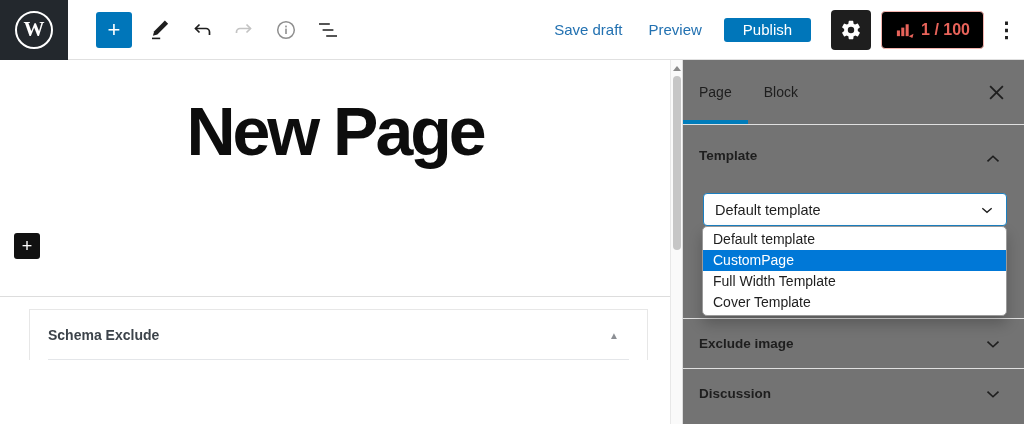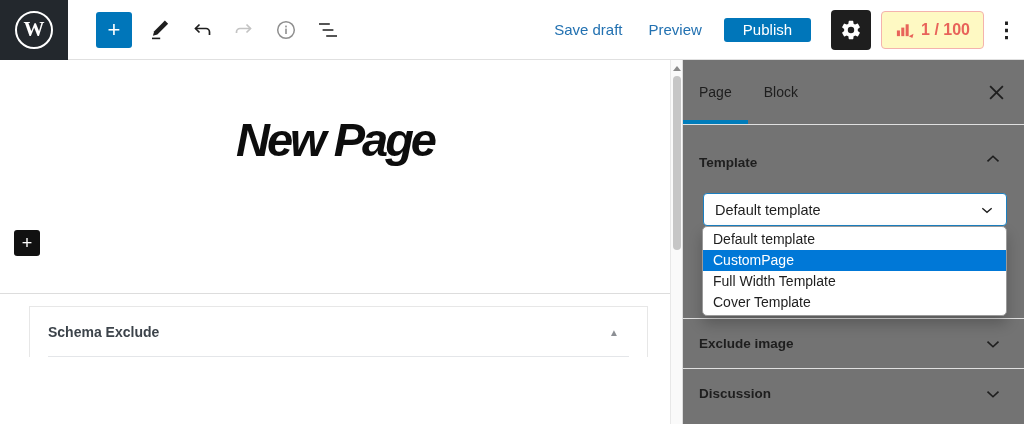--- a/index.html
+++ b/index.html
@@ -22,33 +22,33 @@
               align-items:center; justify-content:center; cursor:pointer; }
   .spacer { flex:1; }
   .top-link { background:none; border:none; color:#2271b1; font-size:15px;
               cursor:pointer; font-family:inherit; }
   .save-draft { margin-right:26px; }
   .preview { margin-right:22px; }
   .publish-btn { height:24px; padding:0 19px; background:#0076ba; color:#fff; border:none;
                  border-radius:3px; font-size:15px; font-family:inherit; cursor:pointer; }
   .gear-btn { width:40px; height:40px; margin-left:20px; background:#1e1e1e; border:none;
               border-radius:4px; display:flex; align-items:center; justify-content:center; cursor:pointer; }
-  .score-badge { height:38px; margin-left:10px; padding:0 13px; background:#fef9c3;
+  .score-badge { height:38px; margin-left:10px; padding:0 13px; background:#000000;
                  border:1px solid #f4b3ad; border-radius:4px; display:flex; align-items:center;
                  gap:7px; color:#e8635a; font-size:16px; font-weight:600; cursor:pointer; }
   .kebab-btn { border:none; background:none; margin:0 8px 0 12px; font-size:21px; font-weight:700;
                color:#1e1e1e; cursor:pointer; line-height:1; letter-spacing:-1px; }
 
   
   .workspace { display:flex; height:364px; }
 
   
   .canvas { width:670px; background:#fff; position:relative; overflow:hidden; }
-  .post-title { margin-top:55px; text-align:center; font-size:47px; font-weight:800;
-                letter-spacing:-3px; color:#0d0d0d; line-height:1.05; cursor:text;font-style:italic; }
+  .post-title { margin-top:36px; text-align:center; font-size:68px; font-weight:800;
+                letter-spacing:-3px; color:#0d0d0d; line-height:1.05; cursor:text; }
   .block-row { display:flex; align-items:center; justify-content:space-between;
                margin:66px 20px 0 14px; cursor:text; }
   .block-placeholder { font-family:"Liberation Serif", serif; font-size:23px; color:#6d6d6d; }
   .block-add-btn { width:26px; height:26px; background:#111; color:#fff; border:none;
                    border-radius:3px; font-size:18px; line-height:1; display:flex;
                    align-items:center; justify-content:center; cursor:pointer; }
   .metabox-area { margin-top:37px; border-top:1px solid #ddd; padding-top:12px; background:#fff;padding-left:7px; }
   .postbox { margin:0 22px; background:#fff; border:1px solid #e7e7e7; border-bottom:none; }
   .postbox-header { display:flex; align-items:center; justify-content:space-between;
                     margin:0 18px; padding:17px 0 16px; border-bottom:1px solid #e4e6e9; cursor:pointer; }
@@ -69,21 +69,21 @@
   .tab { padding:0 16px; display:flex; align-items:center; font-size:14px; font-weight:500;
          color:#1e1e1e; position:relative; background:none; border:none; cursor:pointer;
          font-family:inherit; }
   .tab.active::after { content:""; position:absolute; left:0; right:0; bottom:0; height:4px;
                        background:#007cba; }
   .close-btn { margin-left:auto; margin-right:10px; align-self:center; width:36px; height:36px;
                background:none; border:none; display:flex; align-items:center; justify-content:center;
                cursor:pointer; }
 
   .panel-template { height:193px; padding:23px 20px 0 16px; }
-  .panel-head { display:flex; align-items:flex-end; justify-content:space-between; cursor:pointer; }
+  .panel-head { display:flex; align-items:flex-start; justify-content:space-between; cursor:pointer; }
   .panel-label { font-size:13.5px; font-weight:600; color:#1e1e1e; }
   .select-box { margin-top:23px; margin-left:4px; margin-right:-3px; height:33px;
                 border:1.5px solid #1a7fc0; border-radius:4px; background:#fff; width:calc(100% - 1px);
                 display:flex; align-items:center; justify-content:space-between; padding:0 11px;
                 font-size:14.5px; color:#1e1e1e; cursor:pointer; font-family:inherit; }
 
   .dropdown { position:absolute; top:166px; left:19px; right:17px; background:#fff;
               border:1px solid #9a9a9a; border-radius:5px; padding:2px 0;
               box-shadow:0 8px 14px rgba(0,0,0,0.22); z-index:10; }
   .dd-option { height:21px; line-height:21px; padding:0 10px; font-size:14px; color:#1e1e1e;

